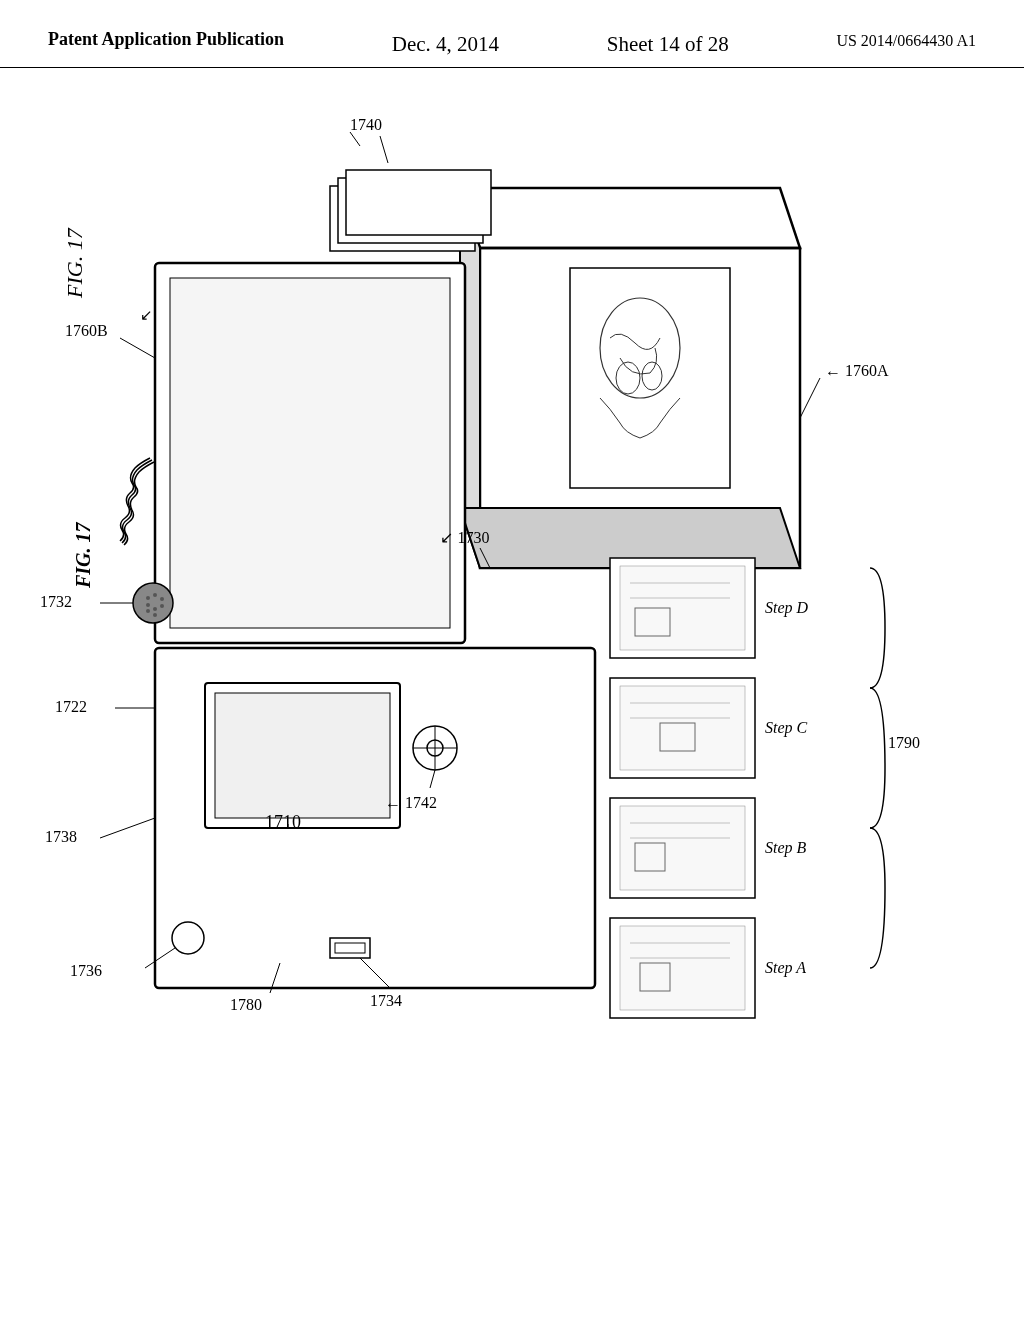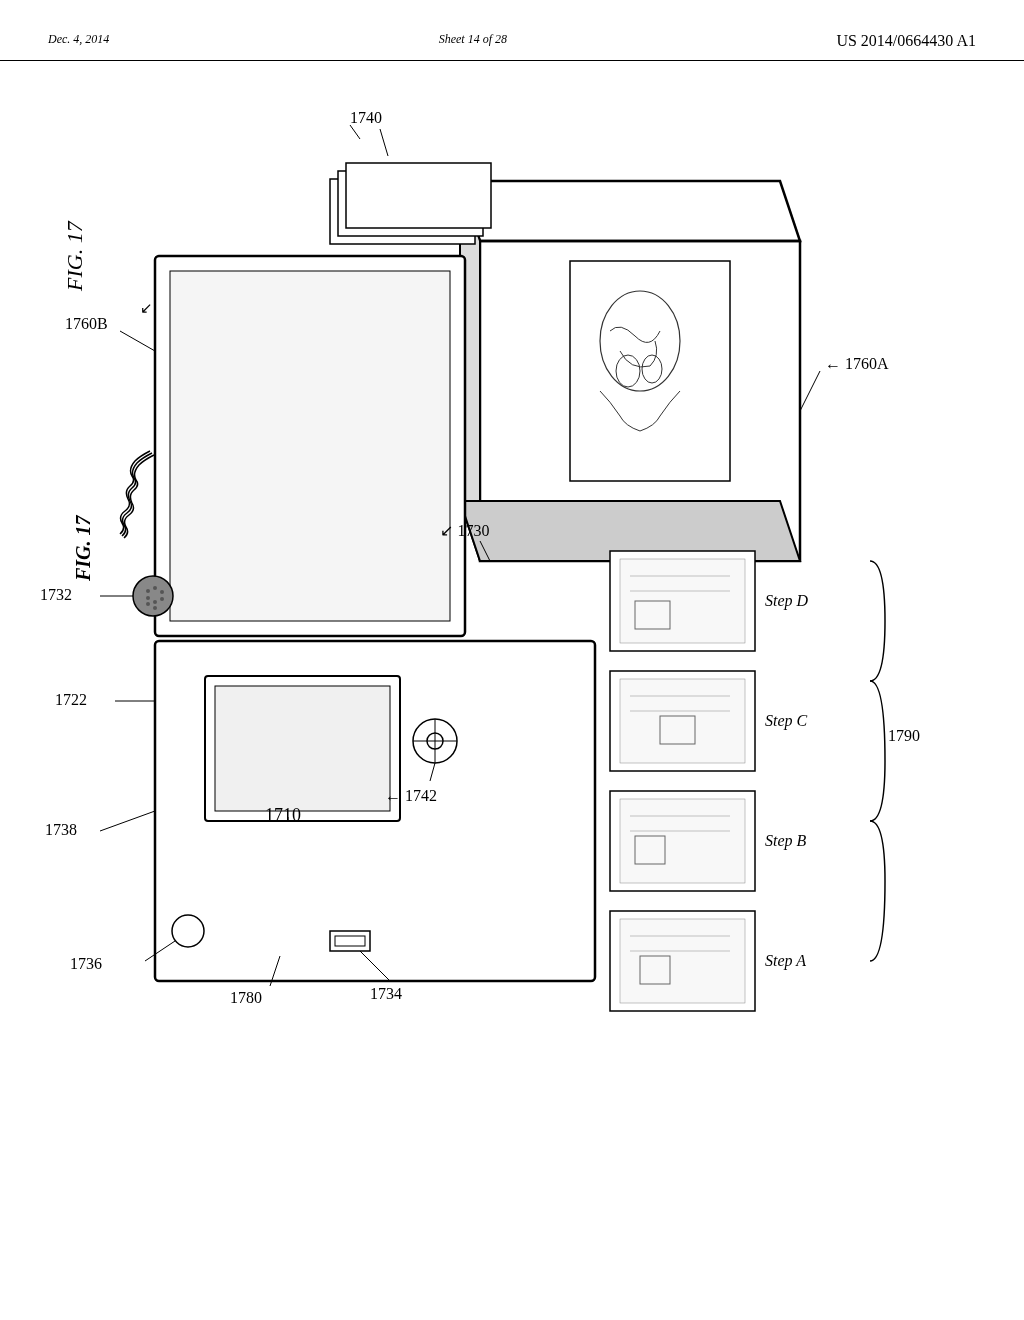--- a/index.html
+++ b/index.html
@@ -21,24 +21,23 @@
       padding-bottom: 10px;
     }
 
     .header-left {
       font-size: 18px;
       font-weight: bold;
       line-height: 1.3;
     }
 
     .header-center {
-      font-size: 12px;
+      font-size: 21px;
       text-align: center;
       padding-top: 4px;
-      font-style: italic;
     }
 
     .header-right {
       font-size: 16px;
       padding-top: 4px;
     }
 
     .main-content {
       position: relative;
       width: 100%;
@@ -50,20 +49,21 @@
       top: 0;
       left: 0;
       width: 100%;
       height: 100%;
     }
   </style>
 </head>
 <body>
 
 <div class="header">
+  <div class="header-left">Patent Application Publication</div>
   <div class="header-center">Dec. 4, 2014</div>
   <div class="header-center">Sheet 14 of 28</div>
   <div class="header-right">US 2014/0664430 A1</div>
 </div>
 
 <div class="main-content">
   <svg class="patent-drawing" viewBox="0 0 1024 1240" xmlns="http://www.w3.org/2000/svg">
 
     <text x="82" y="230" font-size="22" font-family="Times New Roman" font-style="italic" transform="rotate(-90, 82, 230)">FIG. 17</text>
 

